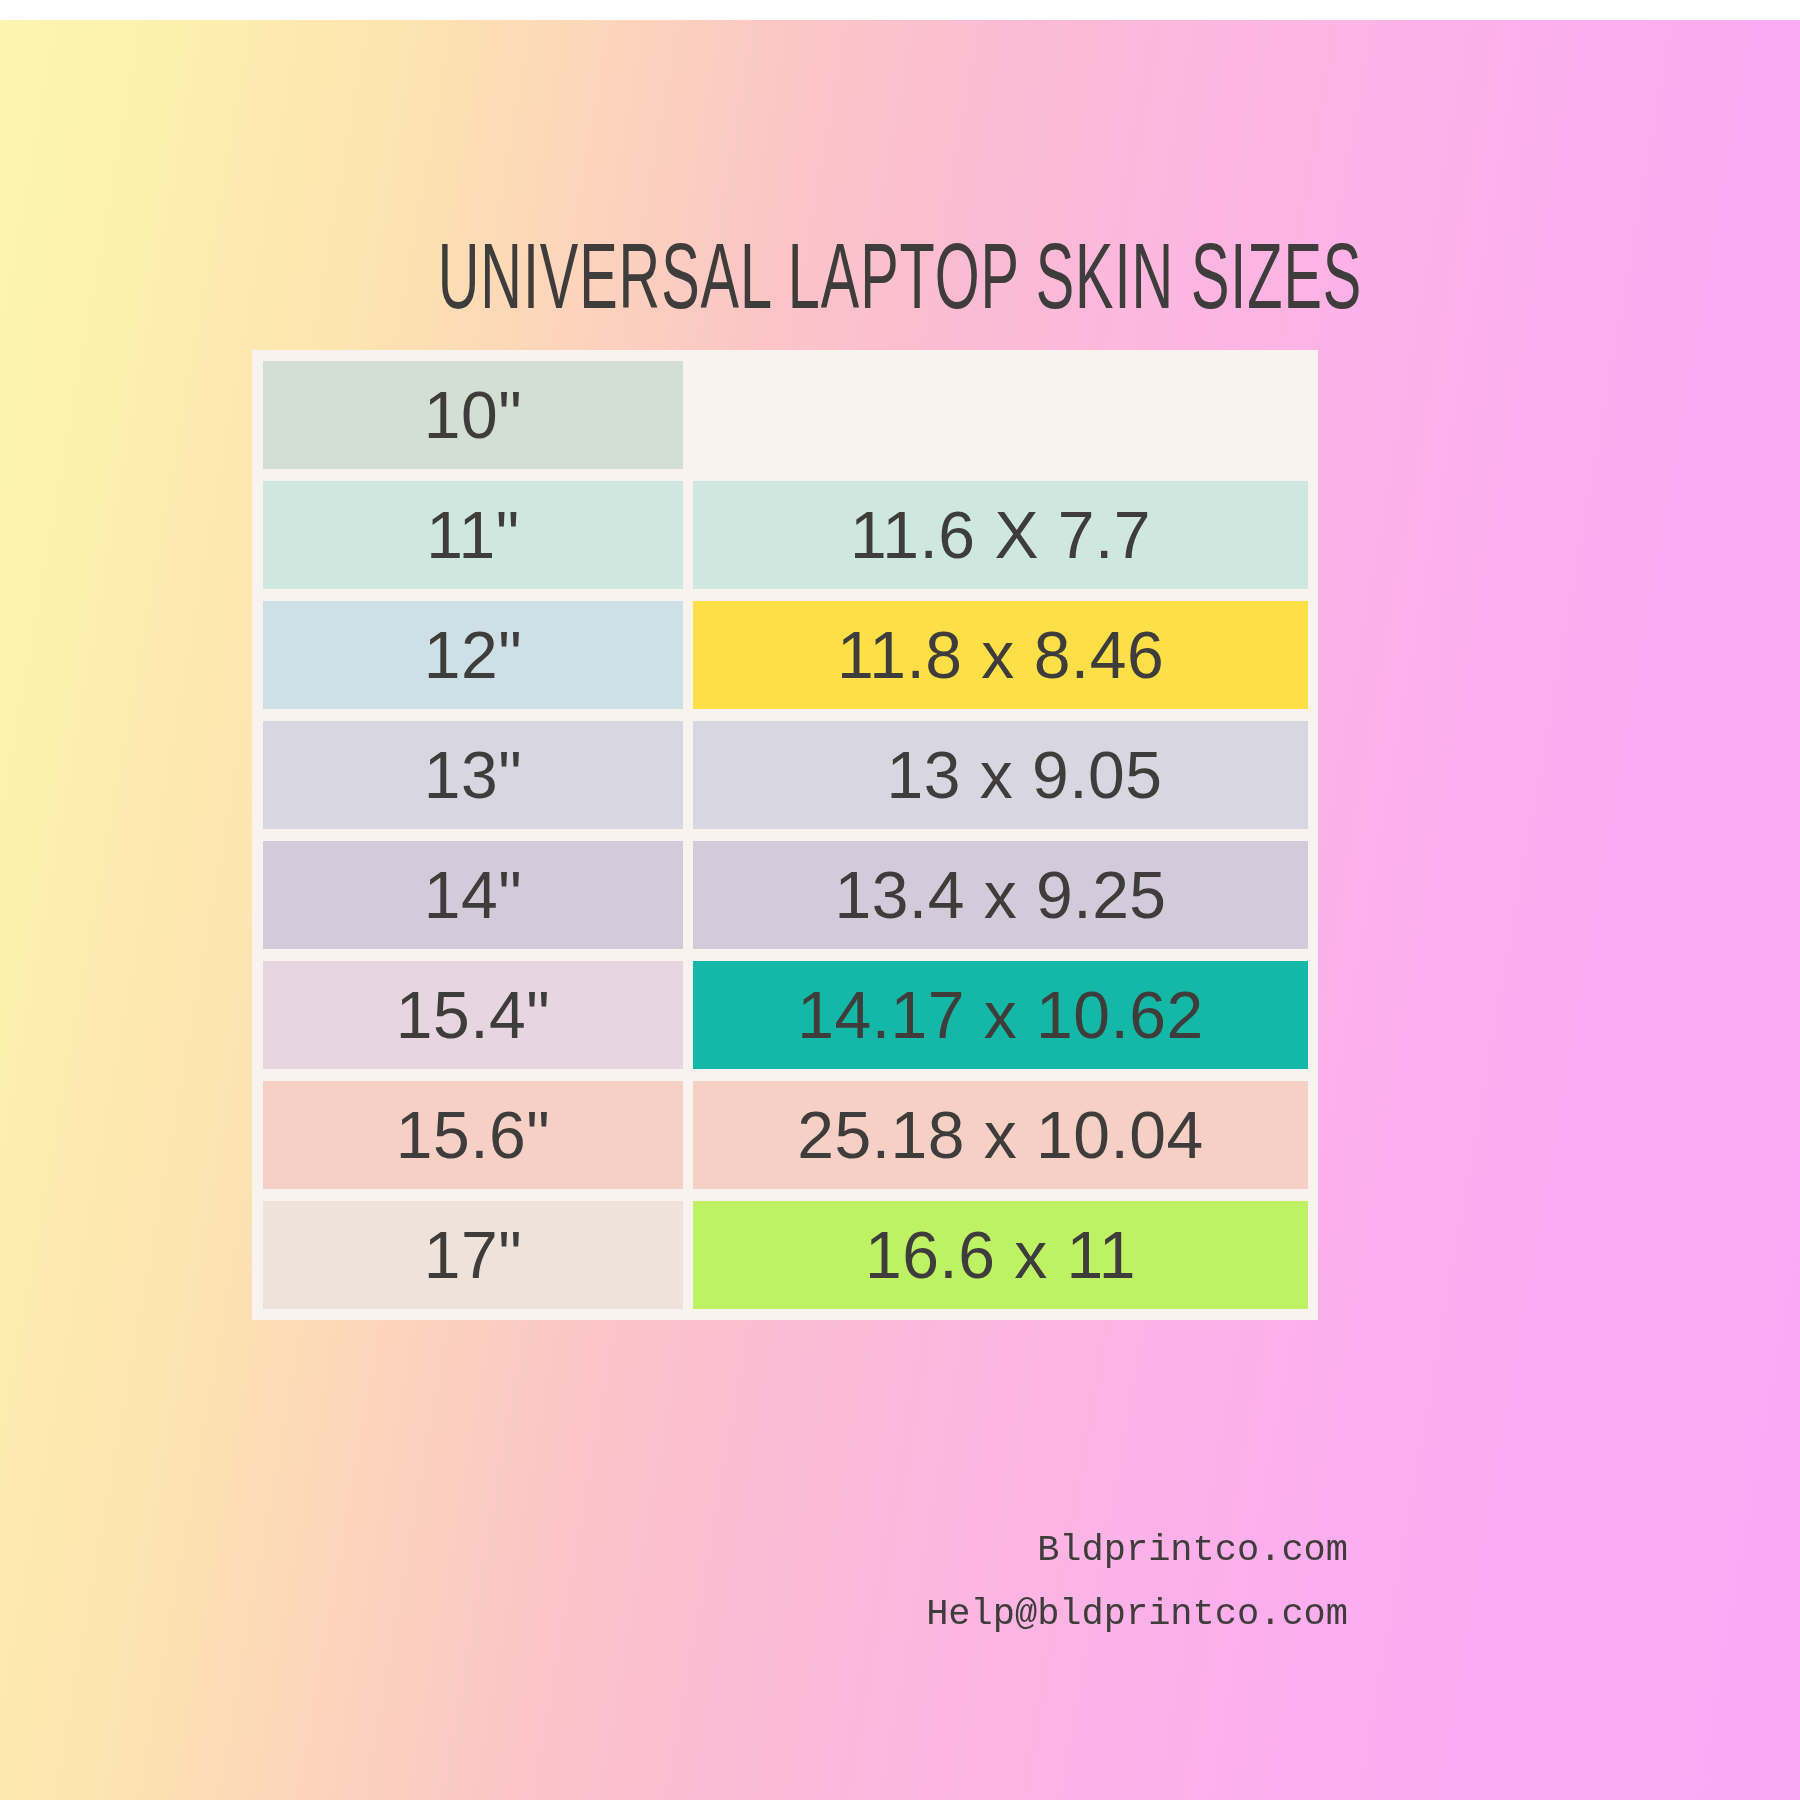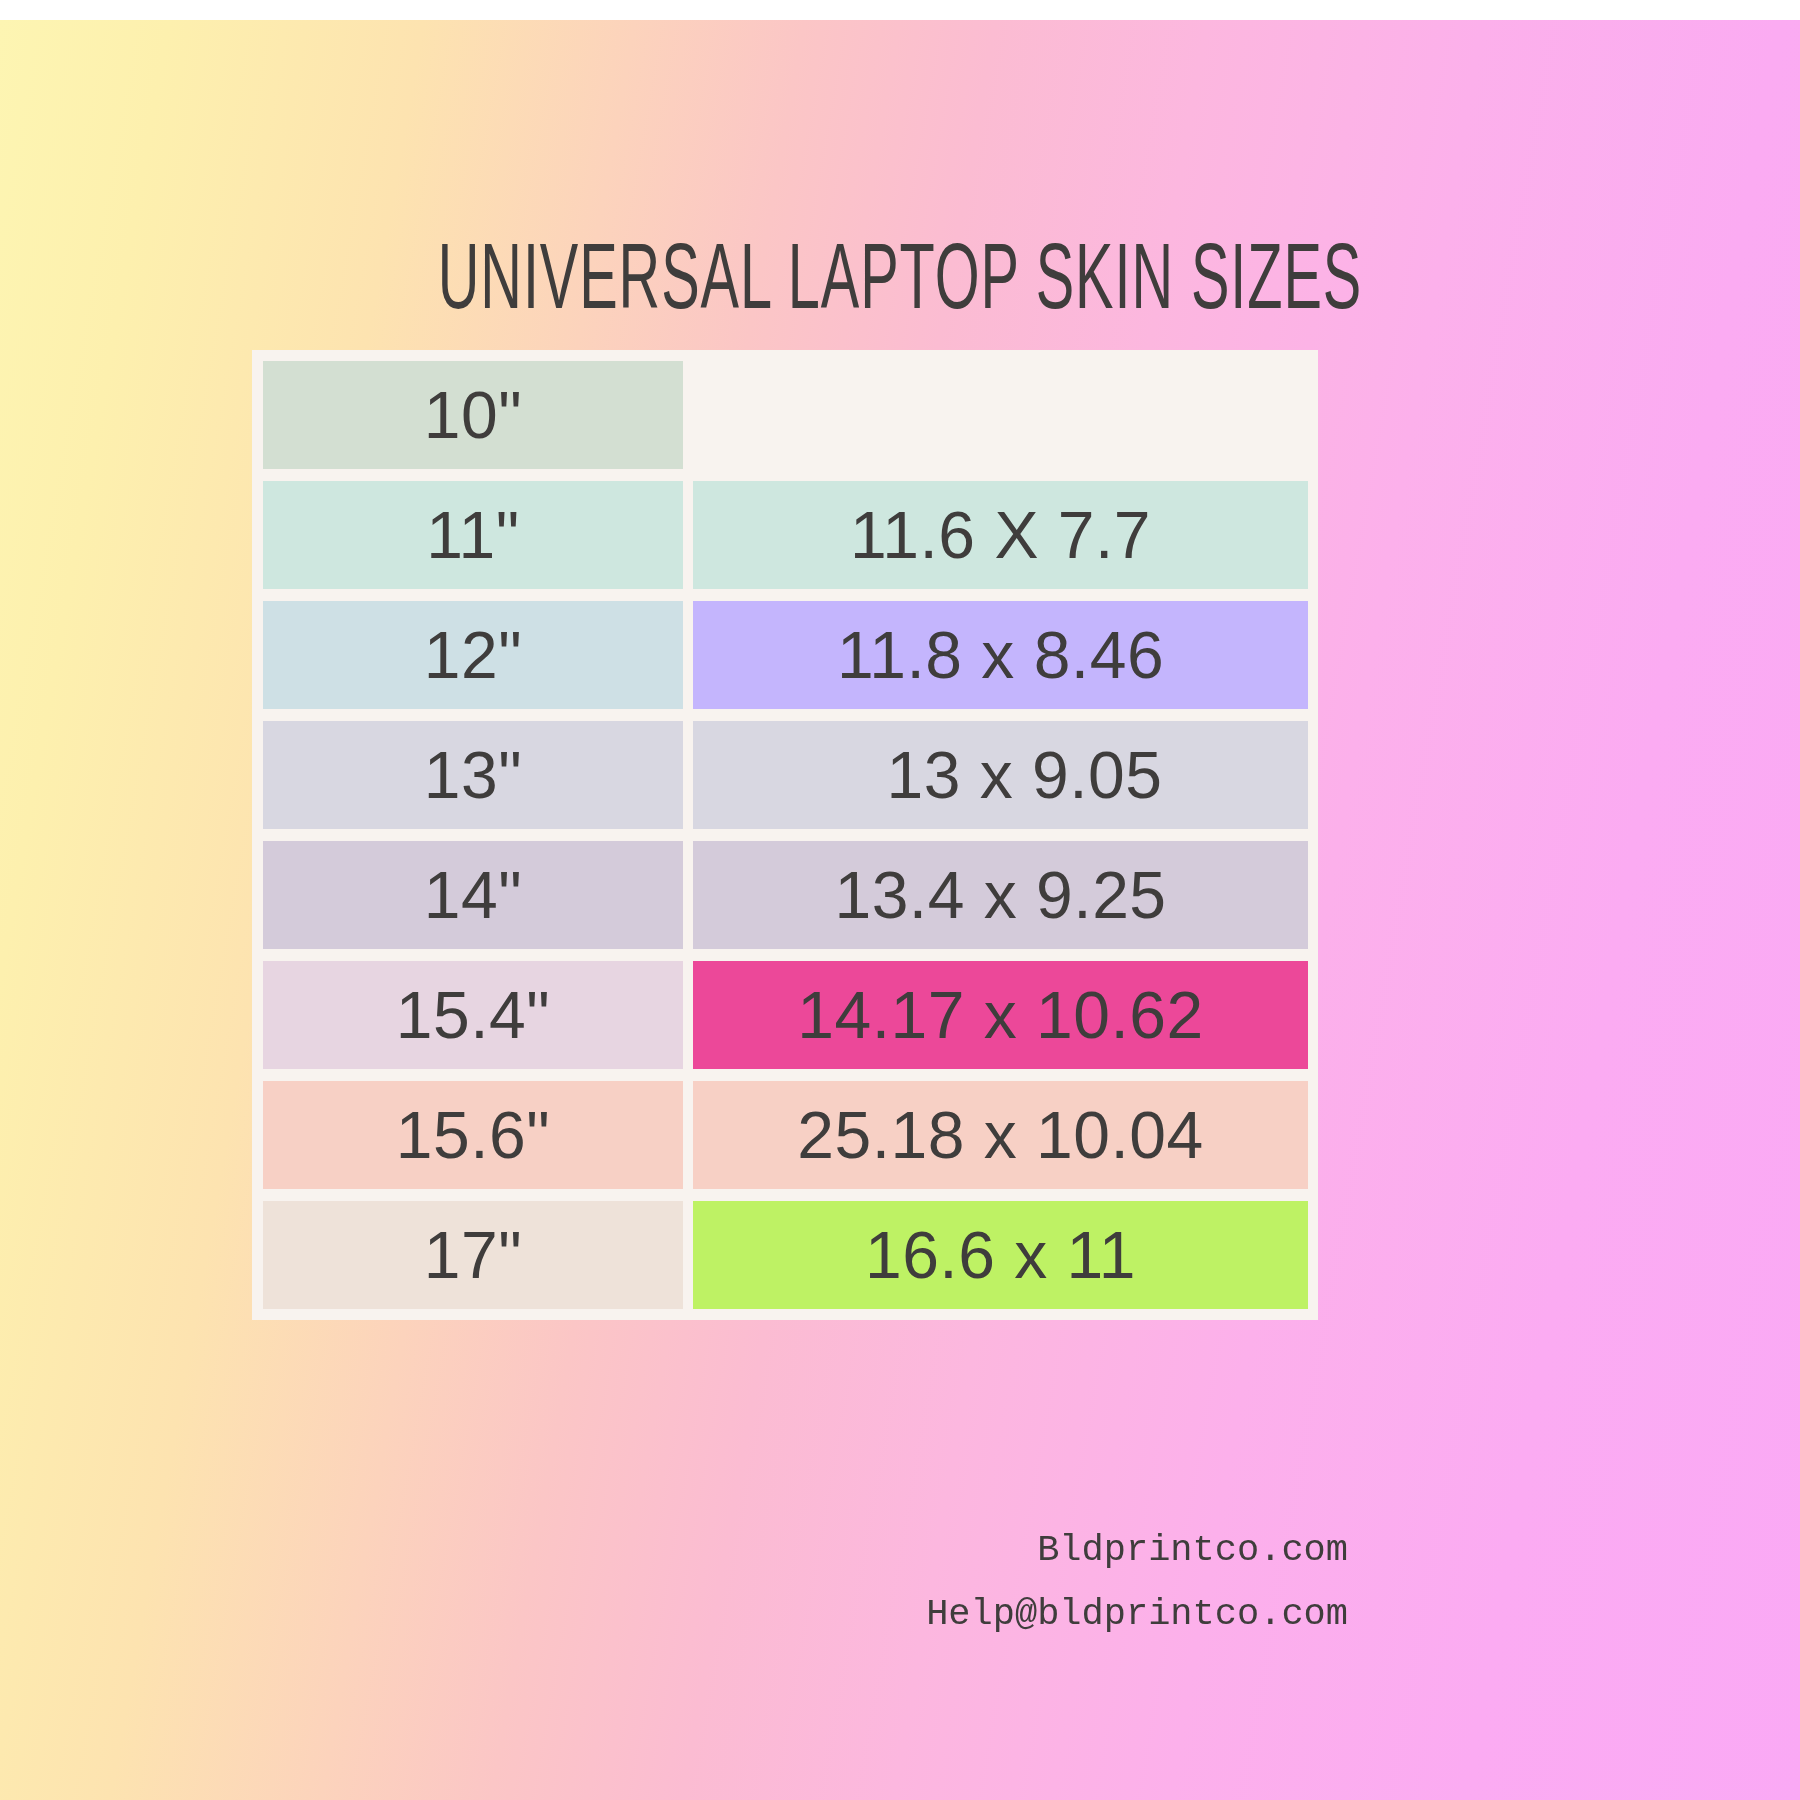--- a/index.html
+++ b/index.html
@@ -119,33 +119,33 @@
 
   <div class="row">
         <div class="cell cell-size" style="background: rgb(211, 223, 210);">10"</div>
       </div>
       <div class="row">
         <div class="cell cell-size" style="background: rgb(206, 231, 223);">11"</div>
         <div class="cell cell-dim" style="background: rgb(206, 231, 223);">11.6 X 7.7</div>
       </div>
       <div class="row">
         <div class="cell cell-size" style="background: rgb(206, 224, 229);">12"</div>
-        <div class="cell cell-dim" style="background: #c4b5fd;">11.8 x 8.46</div>
+        <div class="cell cell-dim" style="background: #fde047;">11.8 x 8.46</div>
       </div>
       <div class="row">
         <div class="cell cell-size" style="background: rgb(216, 215, 225);">13"</div>
         <div class="cell cell-dim" style="background: rgb(216, 215, 225); padding-left: 48px;">13 x 9.05</div>
       </div>
       <div class="row">
         <div class="cell cell-size" style="background: rgb(212, 203, 218);">14"</div>
         <div class="cell cell-dim" style="background: rgb(212, 203, 218);">13.4 x 9.25</div>
       </div>
       <div class="row">
         <div class="cell cell-size" style="background: rgb(231, 213, 225);">15.4"</div>
-        <div class="cell cell-dim" style="background: #ec4899;">14.17 x 10.62</div>
+        <div class="cell cell-dim" style="background: #14b8a6;">14.17 x 10.62</div>
       </div>
       <div class="row">
         <div class="cell cell-size" style="background: rgb(247, 208, 197);">15.6"</div>
         <div class="cell cell-dim" style="background: rgb(247, 208, 197);">25.18 x 10.04</div>
       </div>
       <div class="row">
         <div class="cell cell-size" style="background: rgb(238, 226, 217);">17"</div>
         <div class="cell cell-dim" style="background: #bef264;">16.6 x 11</div>
       </div>
     </div>

